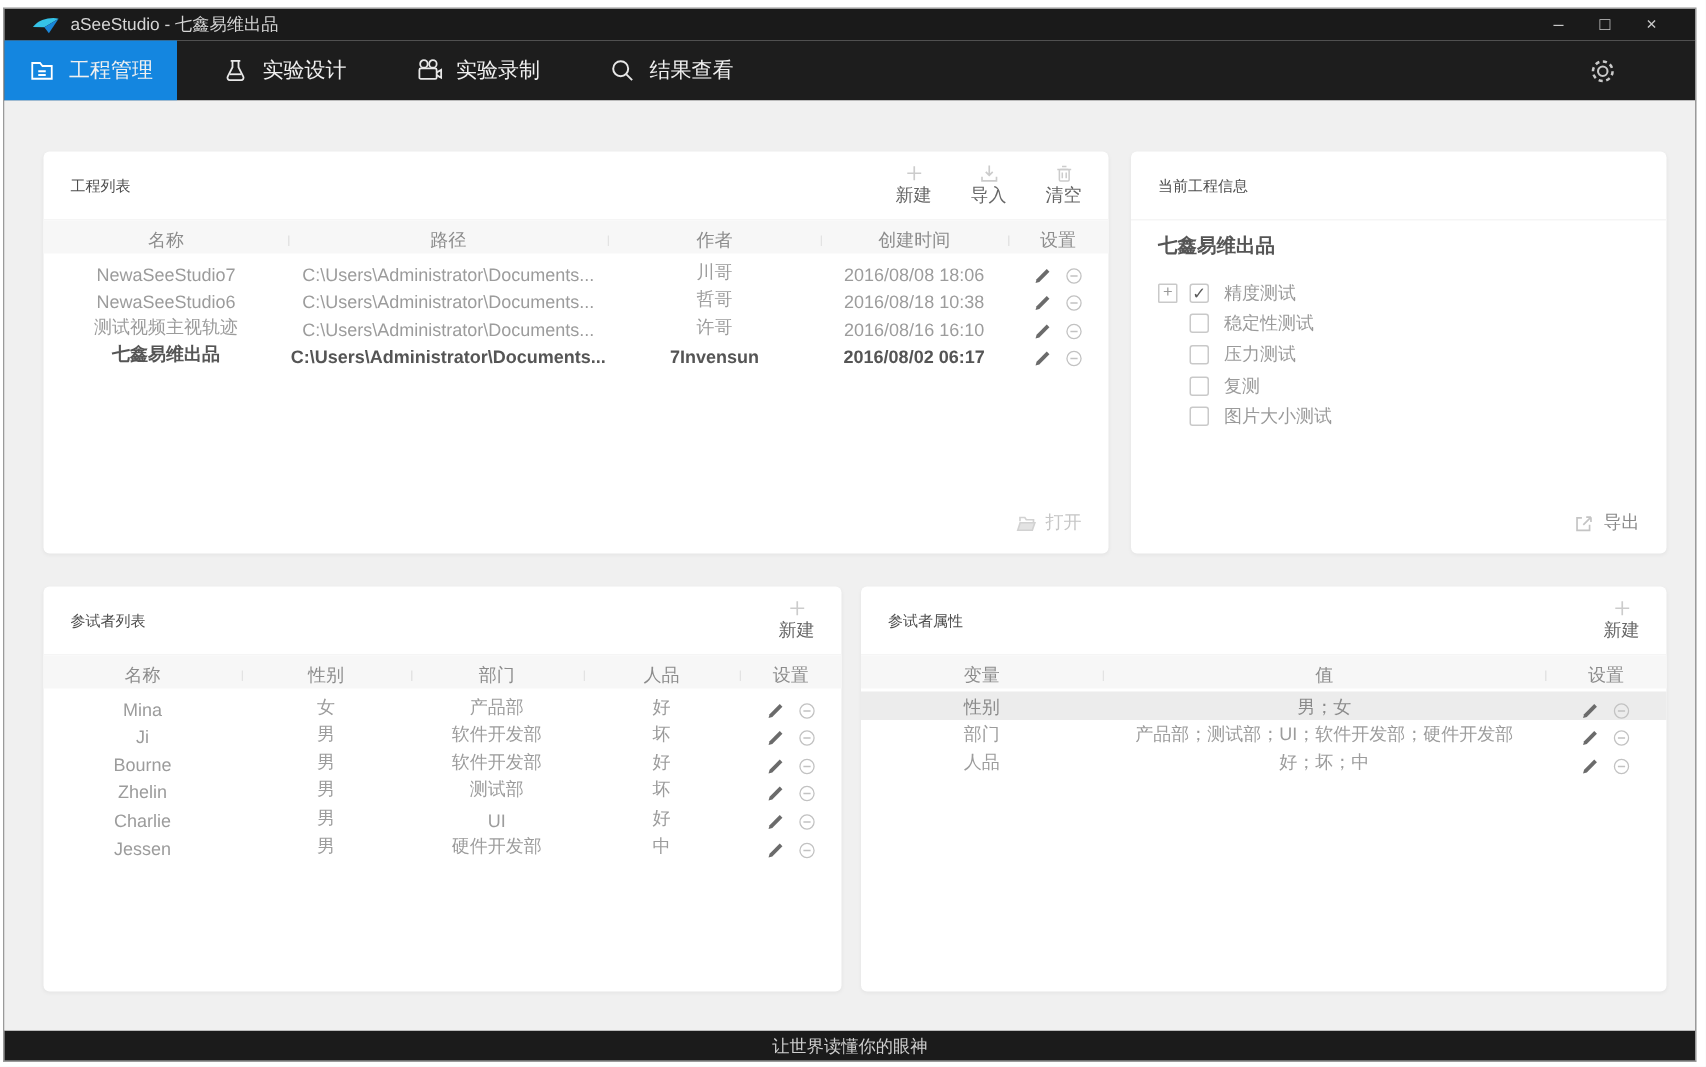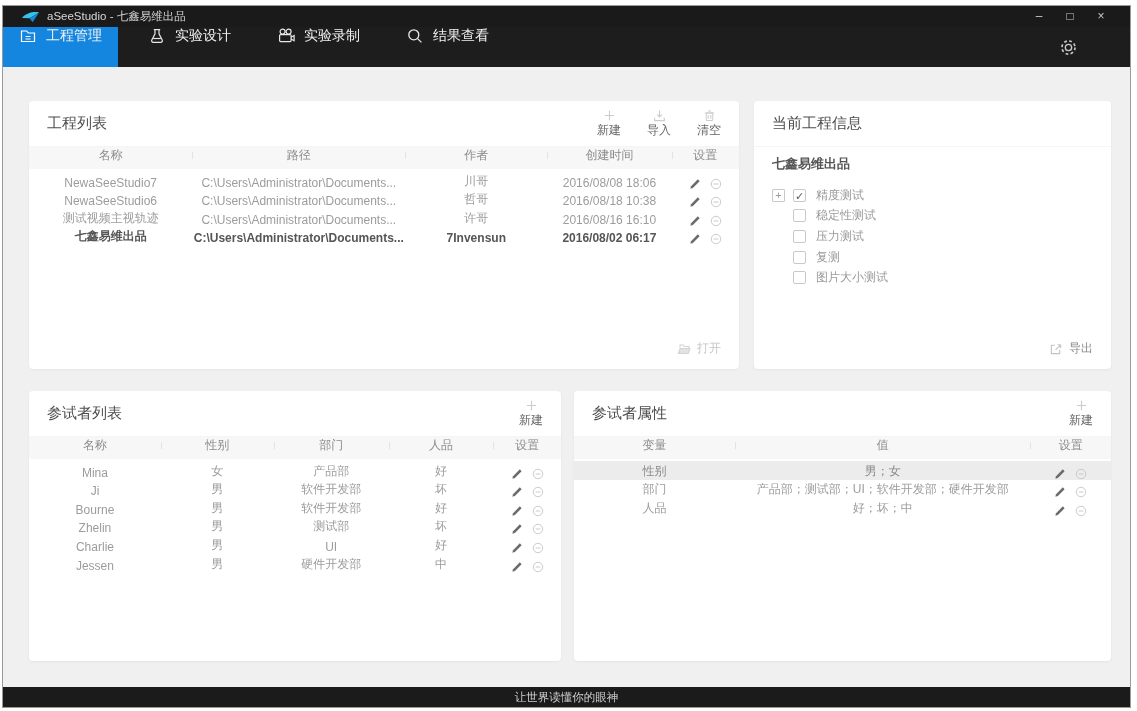--- a/index.html
+++ b/index.html
@@ -8,36 +8,36 @@
 
   
   .titlebar { height:21px; background:#1a1a1a; display:flex; align-items:center; padding:0 18px; flex:0 0 auto; }
   .logo { width:19px; height:14px; margin-right:7px; }
   .apptitle { color:#d6d6d6; font-size:11.5px; }
   .win-controls { margin-left:auto; display:flex; align-items:center; gap:17px; padding-right:4px; }
   .win-btn { color:#c8c8c8; font-size:12px; width:14px; text-align:center; cursor:pointer; line-height:21px; }
 
   
   .nav { height:40px; background:#1d1d1d; display:flex; align-items:stretch; flex:0 0 auto; position:relative; }
-  .tab { display:flex; align-items:flex-start; gap:9px; padding:0 16px; color:#f0f0f0; font-size:14px; cursor:pointer; }
+  .tab { display:flex; align-items:center; gap:9px; padding:0 16px; color:#f0f0f0; font-size:14px; cursor:pointer; }
   .tab.active { background:#1486e0; }
   .tab svg { width:18px; height:18px; }
   .gear { position:absolute; right:52px; top:11px; width:19px; height:19px; cursor:pointer; }
 
   
   .main { flex:1 1 auto; position:relative; background:#f0f0f0; }
   .panel { position:absolute; background:#ffffff; border-radius:4px; box-shadow:0 1px 3px rgba(0,0,0,0.05); }
   .panel-h { height:46px; display:flex; align-items:center; justify-content:space-between; padding:0 18px; border-bottom:1px solid #f5f5f5; }
-  .panel-title { font-size:15px; color:#4d4d4d; }
+  .panel-title { font-size:10px; color:#4d4d4d; }
   .actions { display:flex; gap:26px; }
   .action { display:flex; align-items:center; gap:0; font-size:12px; color:#666; cursor:pointer;flex-direction:column; }
   .action .ic, .corner-btn .ic { display:inline-flex; }
   .action svg { width:13px; height:13px; }
 
-  .thead { display:flex; background:#f7f7f7; height:22px; align-items:flex-start; font-size:12px; color:#8c8c8c; }
+  .thead { display:flex; background:#f7f7f7; height:22px; align-items:flex-end; font-size:12px; color:#8c8c8c; }
   .th { text-align:center; position:relative; overflow:hidden; white-space:nowrap; }
   .th + .th::before { content:''; position:absolute; left:0; top:5px; bottom:5px; width:1px; background:#e3e3e3; }
   .tbody { margin-top:2px; }
   .tr { display:flex; height:18.6px; align-items:flex-end; font-size:12px; color:#9c9c9c; cursor:pointer; }
   .tr.sel { color:#555; font-weight:bold; }
   .tr.hl { background:#ececec; color:#8a8a8a; }
   .td { text-align:center; overflow:hidden; white-space:nowrap; text-overflow:ellipsis; }
   .td.set { display:flex; align-items:center; justify-content:center; gap:9px; }
   .icb { width:12px; height:12px; display:inline-flex; cursor:pointer; }
   .icb svg { width:12px; height:12px; }

